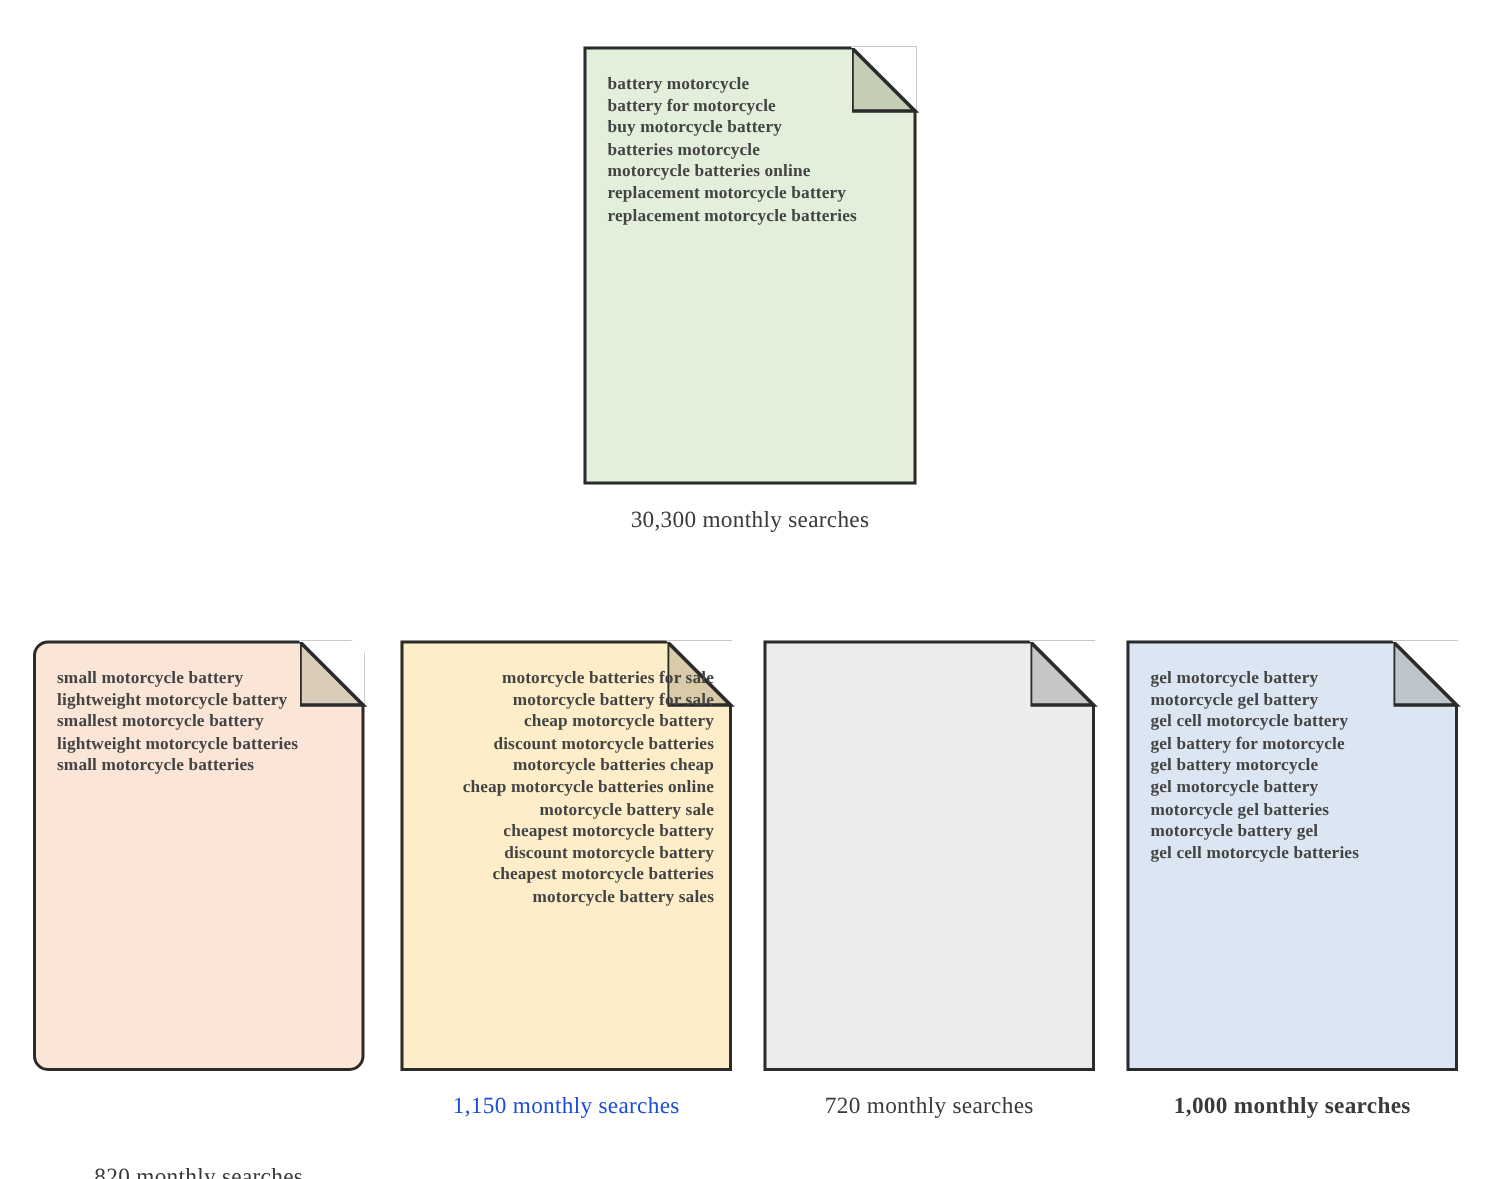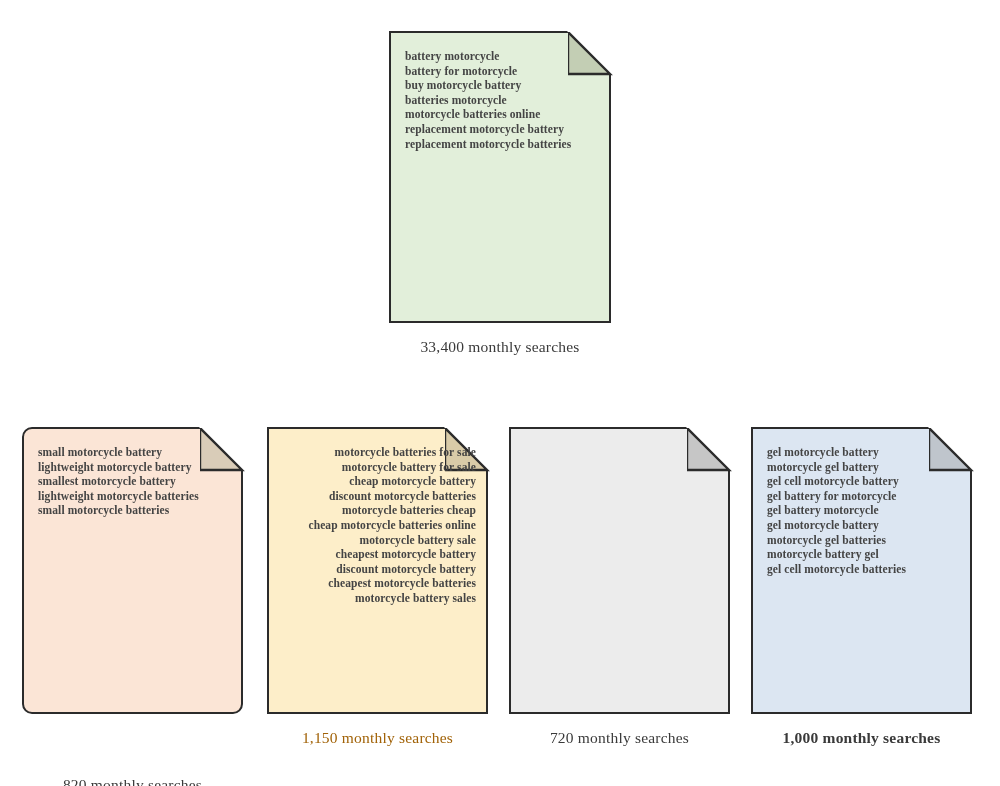--- a/index.html
+++ b/index.html
@@ -109,21 +109,21 @@
           <li>battery motorcycle</li>
           <li>battery for motorcycle</li>
           <li>buy motorcycle battery</li>
           <li>batteries motorcycle</li>
           <li>motorcycle batteries online</li>
           <li>replacement motorcycle battery</li>
           <li>replacement motorcycle batteries</li>
         </ul>
       </div>
     </div>
-    <div class="caption" style="left: 389px; top: 338px; width: 222px; color: rgb(58, 58, 58);">33,400 monthly searches</div>
+    <div class="caption" style="left: 389px; top: 338px; width: 222px; color: rgb(58, 58, 58);">30,300 monthly searches</div>
     <div class="node" style="left: 22px; top: 427px; width: 221px; height: 287px;">
       <div class="page" style="background: rgb(251, 229, 214); border-color: rgb(43, 43, 43); border-radius: 10px;">
         <div class="fold-notch" style="border-right-color: rgb(255, 255, 255);"></div>
         <div class="fold-flap" style="right: -1px; top: -1px;">
           <svg width="46" height="46" viewBox="0 0 46 46">
             <polygon points="0,0 42,42 0,42" fill="#d9ccb8" stroke="#2b2b2b" stroke-width="2.4" stroke-linejoin="miter"></polygon>
           </svg>
         </div>
         <ul class="keyword-list">
           <li>small motorcycle battery</li>
@@ -151,21 +151,21 @@
           <li>motorcycle batteries cheap</li>
           <li>cheap motorcycle batteries online</li>
           <li>motorcycle battery sale</li>
           <li>cheapest motorcycle battery</li>
           <li>discount motorcycle battery</li>
           <li>cheapest motorcycle batteries</li>
           <li>motorcycle battery sales</li>
         </ul>
       </div>
     </div>
-    <div class="caption" style="left: 267px; top: 729px; width: 221px; color: #a16207;">1,150 monthly searches</div>
+    <div class="caption" style="left: 267px; top: 729px; width: 221px; color: #1d4ed8;">1,150 monthly searches</div>
     <div class="node" style="left: 509px; top: 427px; width: 221px; height: 287px;">
       <div class="page" style="background: rgb(236, 236, 236); border-color: rgb(43, 43, 43);">
         <div class="fold-notch" style="border-right-color: rgb(255, 255, 255);"></div>
         <div class="fold-flap" style="right: -1px; top: -1px;">
           <svg width="46" height="46" viewBox="0 0 46 46">
             <polygon points="0,0 42,42 0,42" fill="#c6c6c6" stroke="#2b2b2b" stroke-width="2.4" stroke-linejoin="miter"></polygon>
           </svg>
         </div>
       </div>
     </div>

